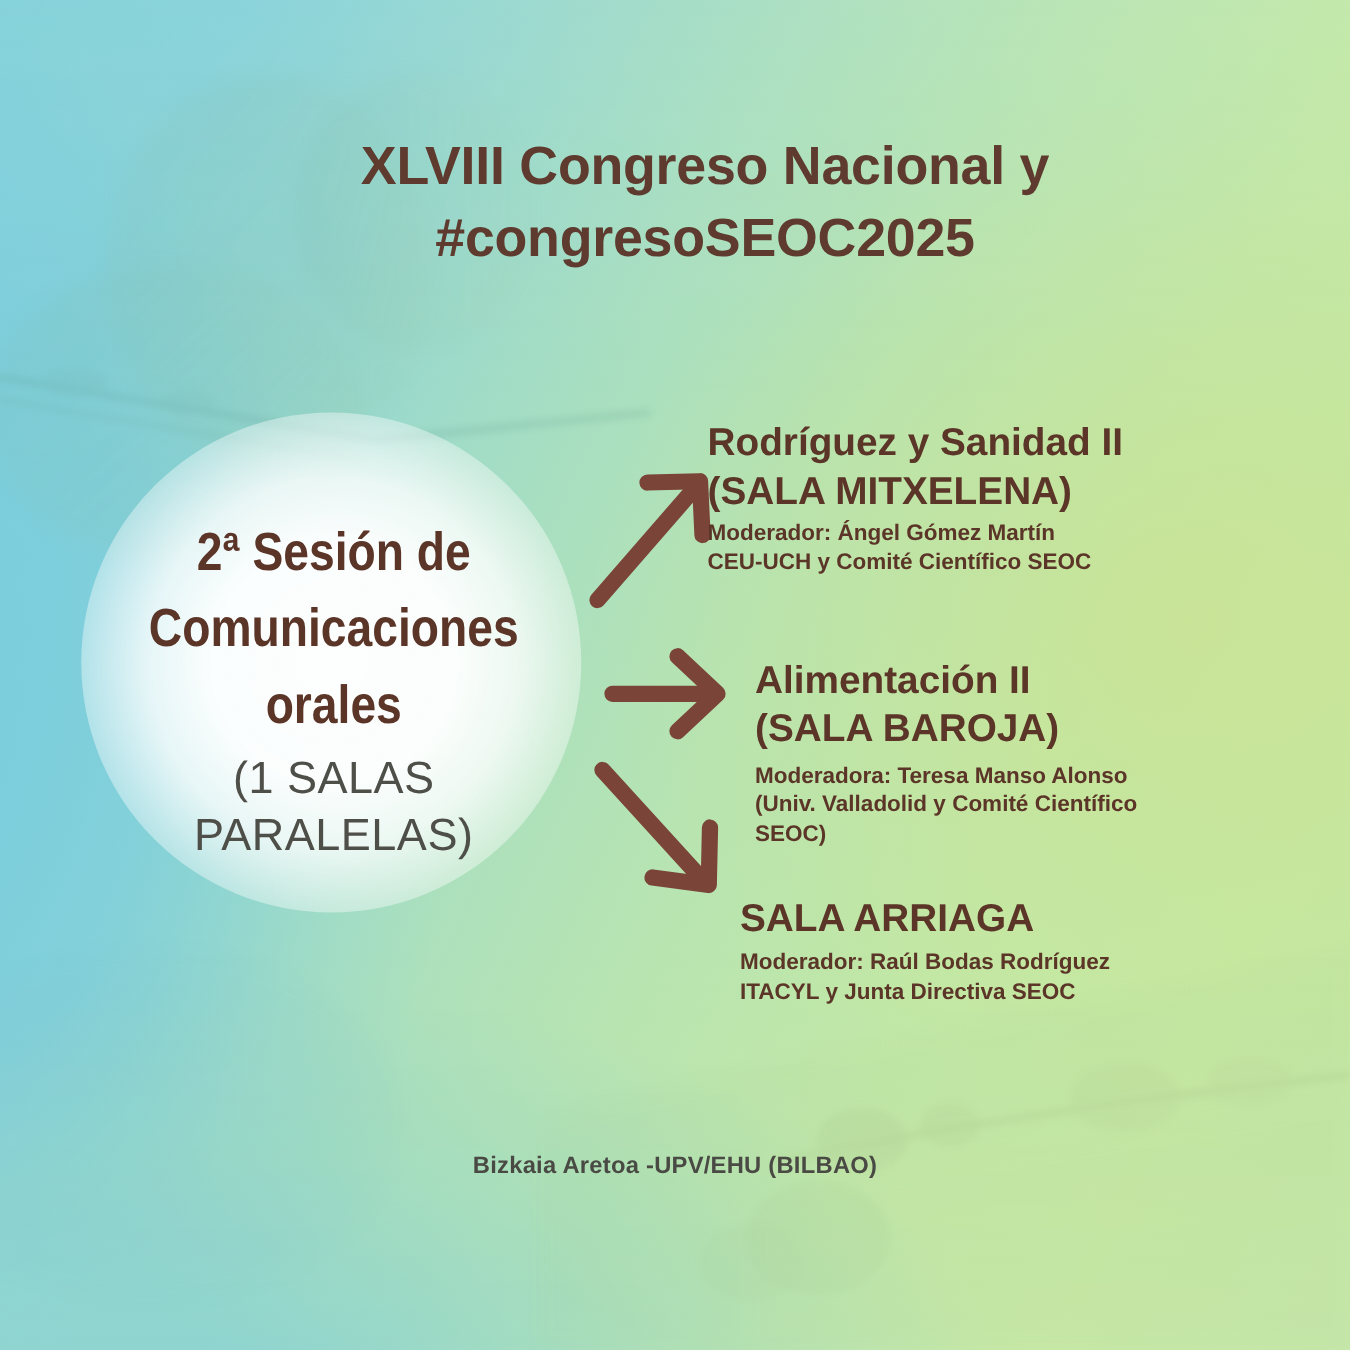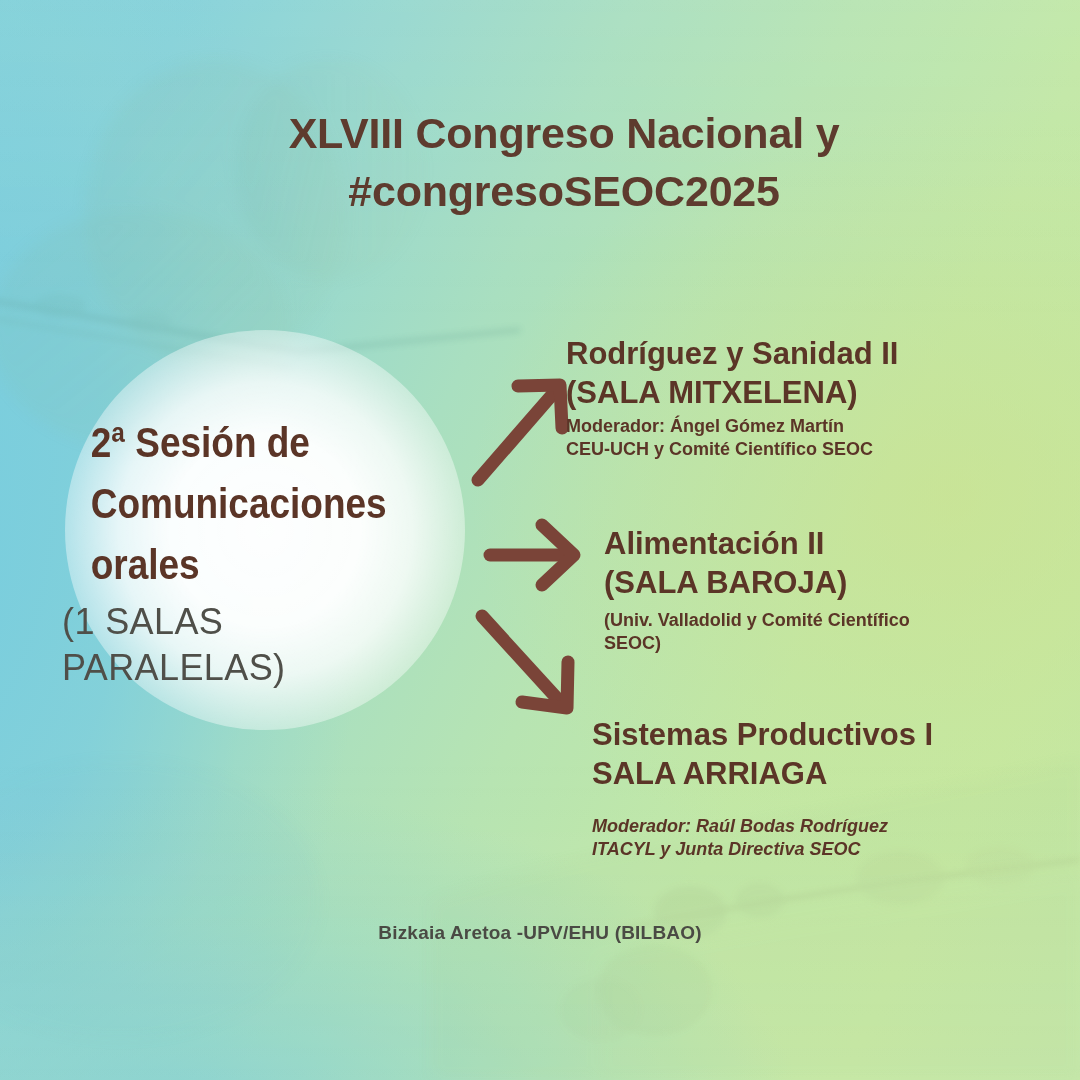--- a/index.html
+++ b/index.html
@@ -112,20 +112,21 @@
     letter-spacing: -0.2px;
     margin-left: 48px;
   }
   .title-line { display: block; white-space: nowrap; }
 
   .left-block {
     position: absolute;
     left: 62px;
     top: 412px;
     width: 410px;
+    text-align: center;
   }
   .left-main {
     color: #5b3527;
     font-weight: bold;
     font-size: 43px;
     line-height: 1.42;
     font-stretch: condensed;
     transform: scaleX(0.86);
     transform-origin: center;
   }
@@ -166,21 +167,21 @@
     line-height: 1.32;
     margin-top: 2px;
   }
   .s-mod span { display: block; }
 
   .session-1 { left: 566px; top: 334px; width: 420px; }
   .session-2 { left: 604px; top: 524px; width: 400px; }
   .session-2 .s-title, .session-2 .s-room { font-size: 31px; }
   .session-2 .s-mod { margin-top: 6px; }
   .session-3 { left: 592px; top: 715px; width: 410px; }
-  .session-3 .s-mod { margin-top: 21px; font-style: italic; }
+  .session-3 .s-mod { margin-top: 4px; }
 
   .footer {
     position: absolute;
     left: 0;
     right: 0;
     top: 922px;
     text-align: center;
     color: #4a4a44;
     font-weight: bold;
     font-size: 19px;
@@ -305,27 +306,27 @@
       <div class="s-mod">
         <span>Moderador:  Ángel Gómez Martín</span>
         <span>CEU-UCH y Comité Científico SEOC</span>
       </div>
     </div>
 
     <div class="session session-2">
       <div class="s-title">Alimentación II</div>
       <div class="s-room">(SALA BAROJA)</div>
       <div class="s-mod">
+        <span>Moderadora:  Teresa Manso Alonso</span>
         <span>(Univ. Valladolid y Comité Científico</span>
         <span>SEOC)</span>
       </div>
     </div>
 
     <div class="session session-3">
-      <div class="s-title">Sistemas Productivos I</div>
       <div class="s-room">SALA ARRIAGA</div>
       <div class="s-mod">
         <span>Moderador:  Raúl Bodas Rodríguez</span>
         <span>ITACYL y Junta Directiva SEOC</span>
       </div>
     </div>
 
     <div class="footer">Bizkaia Aretoa -UPV/EHU (BILBAO)</div>
 
   </div>

